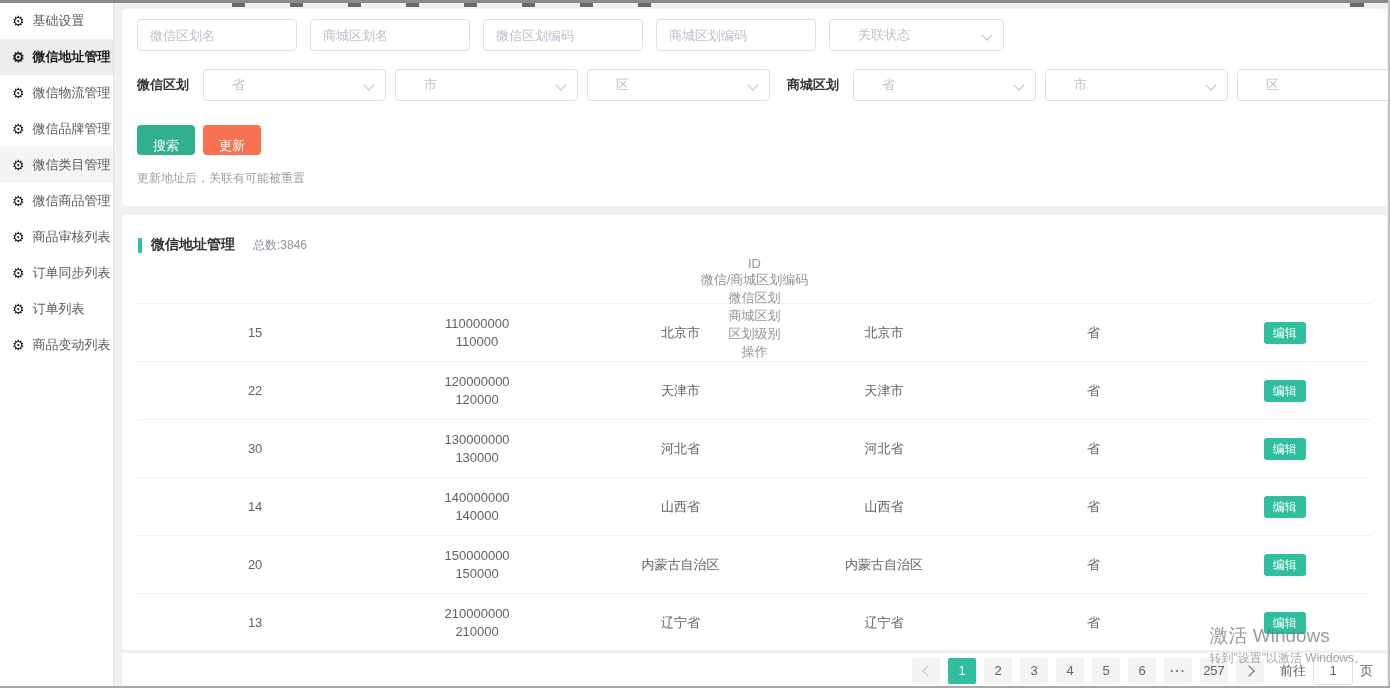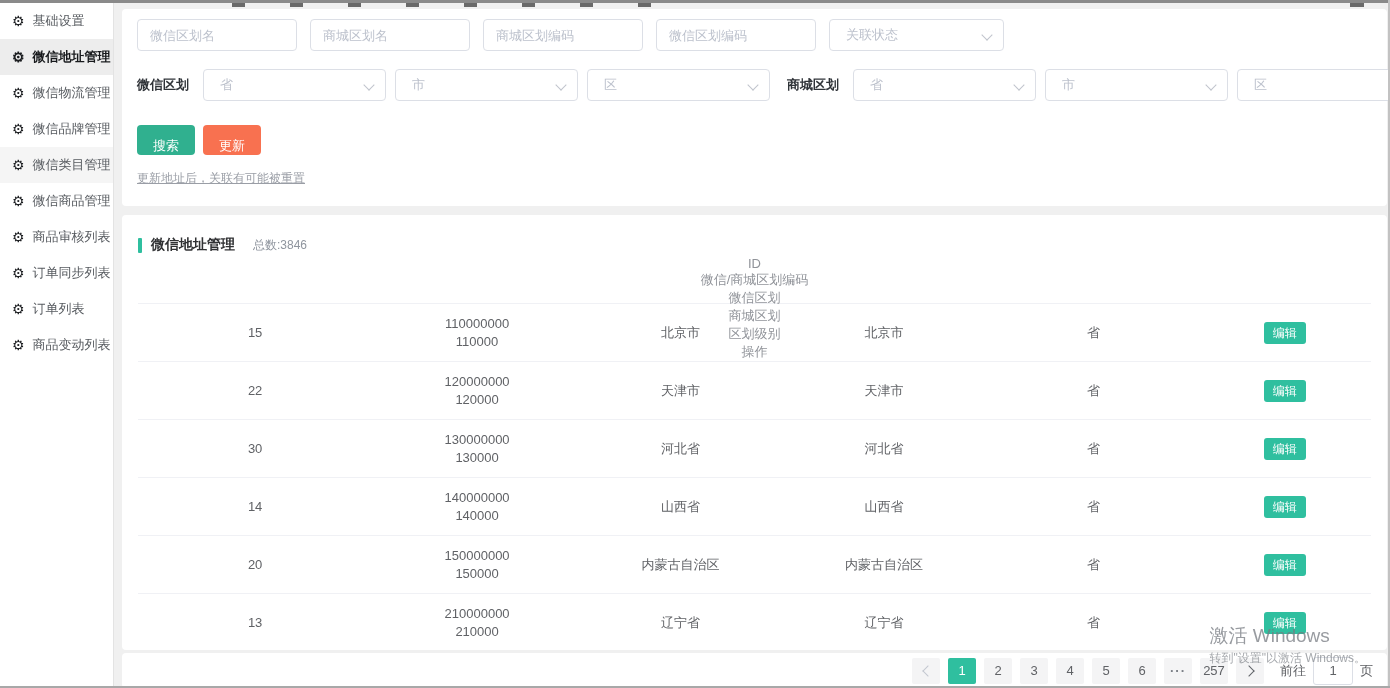--- a/index.html
+++ b/index.html
@@ -30,32 +30,32 @@
 
   
   .filter-card{position:absolute;left:8px;right:3px;top:6px;height:197px;
     padding:10px 15px;box-sizing:border-box;}
   .filter-row1{display:flex;gap:13px;}
   .t-input{width:160px;height:32px;border:1px solid #dcdfe6;border-radius:4px;
     padding:0 12px;font-size:13px;color:#606266;box-sizing:border-box;outline:none;
     font-family:"Liberation Sans",sans-serif;background:#fff;}
   .t-input::placeholder{color:#bcc1cc;}
   .select{position:relative;display:flex;align-items:center;width:175px;height:32px;
-    border:1px solid #dcdfe6;border-radius:4px;padding:0 16px;box-sizing:border-box;
+    border:1px solid #dcdfe6;border-radius:4px;padding:0 28px;box-sizing:border-box;
     color:#bcc1cc;font-size:13px;background:#fff;cursor:pointer;}
   .select .chev{position:absolute;right:12px;top:11px;width:7px;height:7px;
     border-right:1.5px solid #c0c4cc;border-bottom:1.5px solid #c0c4cc;transform:rotate(45deg);}
   .filter-row2{display:flex;align-items:center;margin-top:18px;gap:9px;}
   .group-label{font-size:13px;color:#2f3338;font-weight:bold;margin-right:5px;white-space:nowrap;}
   .filter-row2 .select{width:183px;}
   .mall-label{margin-left:8px;}
   .btn-row{margin-top:24px;display:flex;gap:8px;}
   .btn{height:30px;padding:12px 16px;border:none;border-radius:4px;color:#fff;font-size:13px;
     cursor:pointer;font-family:"Liberation Sans",sans-serif;}
-  .note{margin-top:15px;font-size:12px;color:#9a9ea6;text-decoration:underline;}
+  .note{margin-top:15px;font-size:12px;color:#9a9ea6;}
 
   
   .table-card{position:absolute;left:8px;right:3px;top:212px;height:435px;
     padding:0 16px;box-sizing:border-box;overflow:hidden;}
   .table-title{display:flex;align-items:center;padding-top:21px;}
   .green-bar{width:4px;height:15px;margin-right:9px;border-radius:1px;}
   .title-text{font-size:14px;font-weight:bold;color:#303133;}
   .total{font-size:12px;color:#8f959e;margin-left:18px;}
   .thead{display:flex;align-items:center;height:47px;margin-top:2px;flex-direction:column;}
   .thead .col{font-size:13px;color:#909399;}
@@ -138,22 +138,22 @@
       <span>商品变动列表</span>
     </div>
   </div>
 
 <div class="main">
 
   <div class="card filter-card">
     <div class="filter-row1">
         <input class="t-input" placeholder="微信区划名" style="">
         <input class="t-input" placeholder="商城区划名" style="">
+        <input class="t-input" placeholder="微信区划编码" style="">
         <input class="t-input" placeholder="商城区划编码" style="">
-        <input class="t-input" placeholder="微信区划编码" style="">
         <div class="select">
           <span>关联状态</span>
           <i class="chev"></i>
         </div>
       </div>
 
     <div class="filter-row2">
       <span class="group-label">微信区划</span>
       <span style="display:flex;gap:9px;">
           <div class="select">

